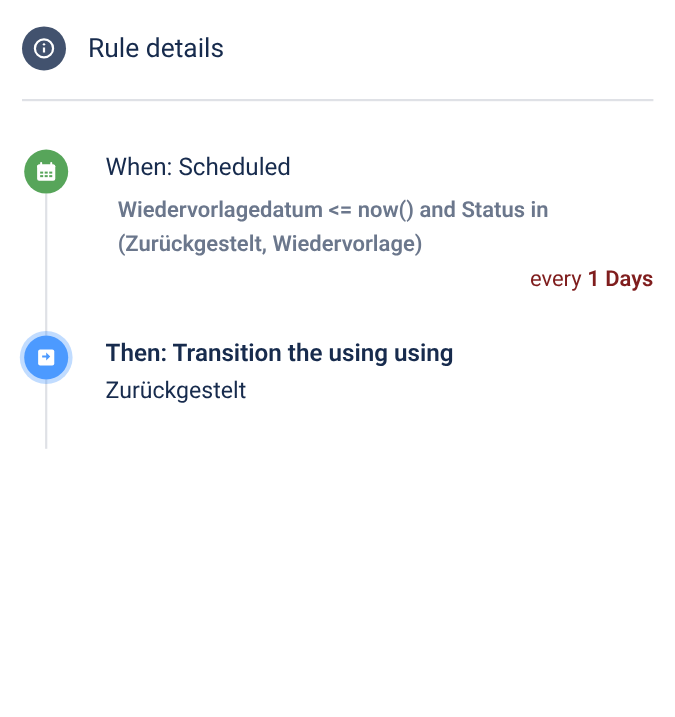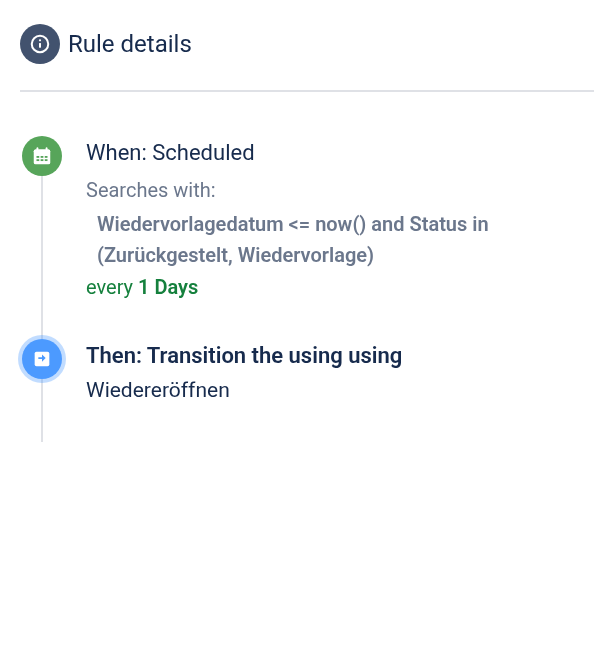--- a/index.html
+++ b/index.html
@@ -8,21 +8,21 @@
     background: #fff;
     width: 614px;
     height: 652px;
     padding: 20px;
     color: #172B4D;
   }
 
   .rule-header {
     display: flex;
     align-items: center;
-    gap: 8px;
+    gap: 20px;
     padding: 4px 0 26px 0;
   }
   .rule-header .icon-wrap {
     width: 40px;
     height: 40px;
     border-radius: 50%;
     background: #42526E;
     display: flex;
     align-items: center;
     justify-content: center;
@@ -41,21 +41,21 @@
   }
 
   .timeline {
     position: relative;
     padding-left: 2px;
   }
 
   .step {
     position: relative;
     display: flex;
-    gap: 24px;
+    gap: 34px;
   }
 
   .step .icon-col {
     position: relative;
     width: 40px;
     flex-shrink: 0;
     display: flex;
     flex-direction: column;
     align-items: center;
   }
@@ -101,22 +101,23 @@
   }
   .query {
     font-size: 20px;
     font-weight: 600;
     color: #6B778C;
     line-height: 1.55;
     margin: 4px 11px;
   }
   .freq {
     font-size: 20px;
-    color: #15803d;
+    color: #7f1d1d;
     margin-top: 4px;
+    text-align: right;
   }
   .freq .strong { font-weight: 600; }
   .action-sub {
     font-size: 21px;
     color: #172B4D;
     font-weight: 400;
     margin-top: 6px;
   }
 
   svg { display: block; }
@@ -155,37 +156,36 @@
           <rect x="15" y="12" width="3" height="2" fill="#57A55A"></rect>
           <rect x="6" y="15.5" width="3" height="2" fill="#57A55A"></rect>
           <rect x="10.5" y="15.5" width="3" height="2" fill="#57A55A"></rect>
           <rect x="15" y="15.5" width="3" height="2" fill="#57A55A"></rect>
         </svg>
       </div>
       <div class="connector"></div>
     </div>
     <div class="step-content">
       <div class="step-title">When: Scheduled</div>
-      <div class="muted">Searches with:</div>
       <div class="query">Wiedervorlagedatum &lt;= now() and Status in (Zurückgestelt, Wiedervorlage)</div>
       <div class="freq">
         <span>every </span><span class="strong">1 Days</span>
       </div>
     </div>
   </div>
 
   <div class="step">
     <div class="icon-col">
       <div class="icon-circle icon-blue">
         <svg class="tran-svg" viewBox="0 0 24 24" fill="none" stroke="#fff" stroke-width="1.8">
           <rect x="4" y="4" width="16" height="16" rx="2" fill="#fff" stroke="none"></rect>
           <path d="M8 10 L12 10 L12 7 L16 11 L12 15 L12 12 L8 12 Z" fill="#4C9AFF" stroke="none"></path>
         </svg>
       </div>
       <div class="connector"></div>
     </div>
     <div class="step-content">
       <div class="step-title bold">Then: Transition the using using</div>
-      <div class="action-sub">Wiedereröffnen</div>
+      <div class="action-sub">Zurückgestelt</div>
     </div>
   </div>
 
 </div>
 
 </body></html>

